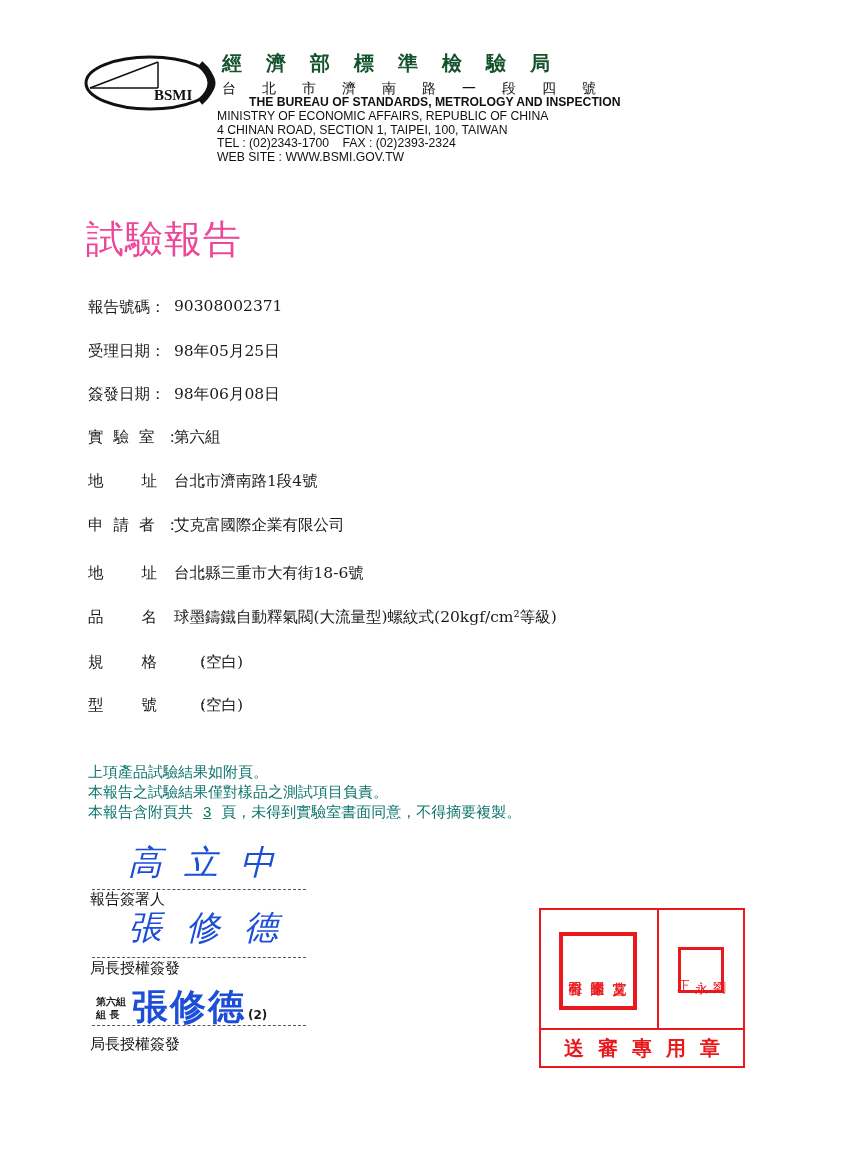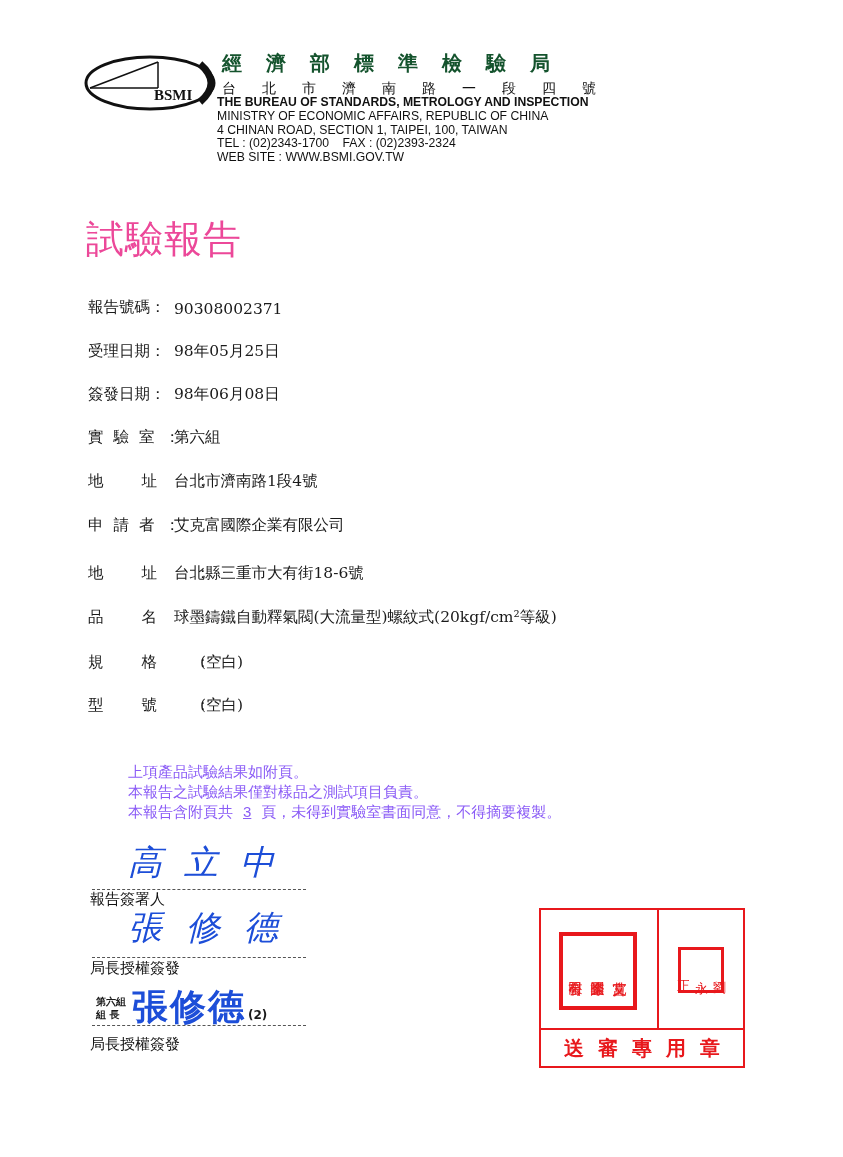--- a/index.html
+++ b/index.html
@@ -5,30 +5,30 @@
   html, body { margin:0; padding:0; background:#ffffff; }
   body { width:843px; height:1157px; position:relative; overflow:hidden;
          font-family:"DejaVu Serif","Liberation Serif",serif; color:#1a1a1a; }
   .abs { position:absolute; }
   
   .logo { left:82px; top:50px; width:140px; height:66px; }
   .org-cn { left:222px; top:50px; font-size:20px; letter-spacing:24px; white-space:nowrap;
             font-family:"DejaVu Serif",serif; font-weight:bold; color:#14532d; }
   .addr-cn { left:222px; top:80px; font-size:14px; letter-spacing:26px; white-space:nowrap; color:#111; }
   .org-en { left:217px; top:96px; font-family:"Liberation Sans",sans-serif; font-size:12.2px; line-height:13.8px; color:#111; white-space:nowrap; }
-  .org-en .b { font-weight:bold; }
+  .org-en .b { font-weight:bold;margin-left:32px; }
   
   .title { left:86px; top:214px; font-size:38px; letter-spacing:1px; color:#ec4899; }
   
-  .field { left:88px; font-size:15.5px; white-space:nowrap; display:flex;align-items:flex-end; }
+  .field { left:88px; font-size:15.5px; white-space:nowrap; display:flex; }
   .field .label { display:inline-block; width:86px; }
   .field .value { display:inline-block; }
   .spread { letter-spacing:10px; }
   
-  .notes { left:88px; top:762px; font-family:"Liberation Sans","DejaVu Sans",sans-serif; font-size:15px; line-height:20px; color:#8b5cf6; white-space:nowrap;margin-left:40px; }
+  .notes { left:88px; top:762px; font-family:"Liberation Sans","DejaVu Sans",sans-serif; font-size:15px; line-height:20px; color:#0f766e; white-space:nowrap; }
   .notes .u { text-decoration:underline; padding:0 10px; }
   
   .sig { font-family:"DejaVu Serif",serif; font-style:italic; color:#1d4ed8; }
   .sig1 { left:128px; top:840px; font-size:34px; letter-spacing:22px; }
   .sig2 { left:128px; top:905px; font-size:34px; letter-spacing:24px; font-weight:normal; }
   .sig3 { left:96px; top:983px; display:flex; align-items:center; }
   .sig3 .small { font-size:10px; font-weight:bold; line-height:13px; margin-right:6px; font-family:"DejaVu Sans",sans-serif;}
   .sig3 .big { font-size:36px; font-weight:bold; letter-spacing:2px; }
   .sig3 .num { font-size:12px; font-weight:bold; margin-left:2px; margin-top:14px; font-family:"DejaVu Sans",sans-serif; }
   .line { left:92px; width:214px; height:0; border-top:1px dashed #555; }

